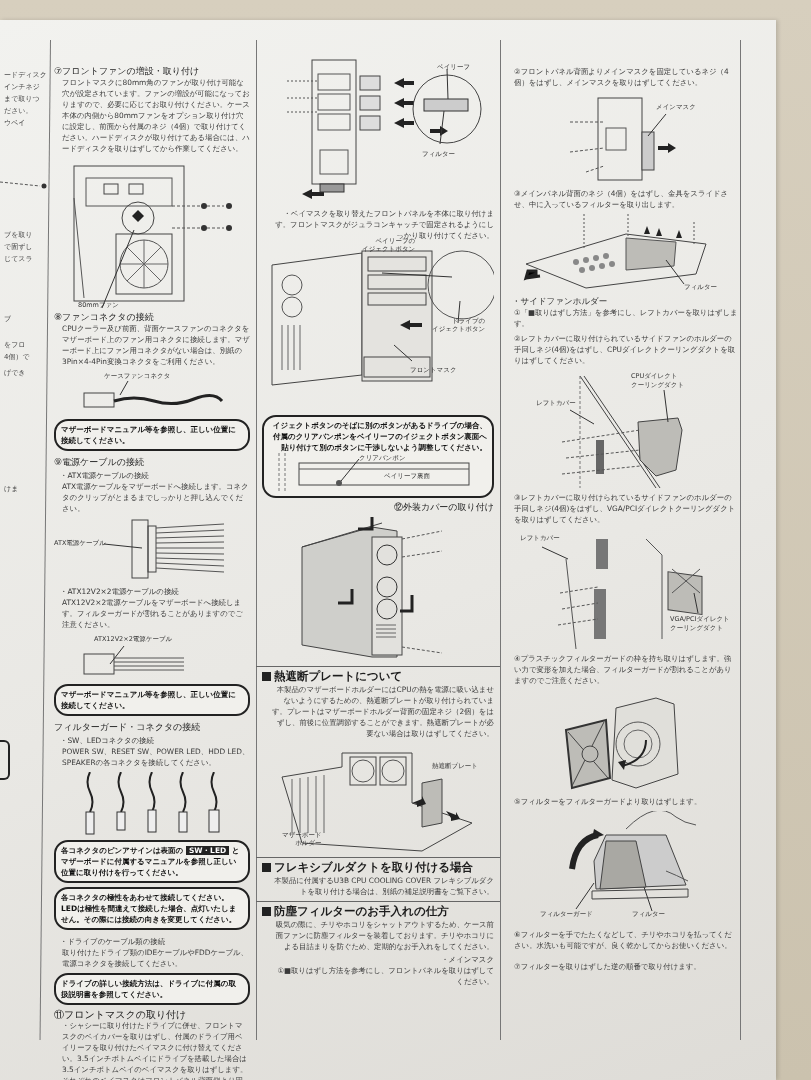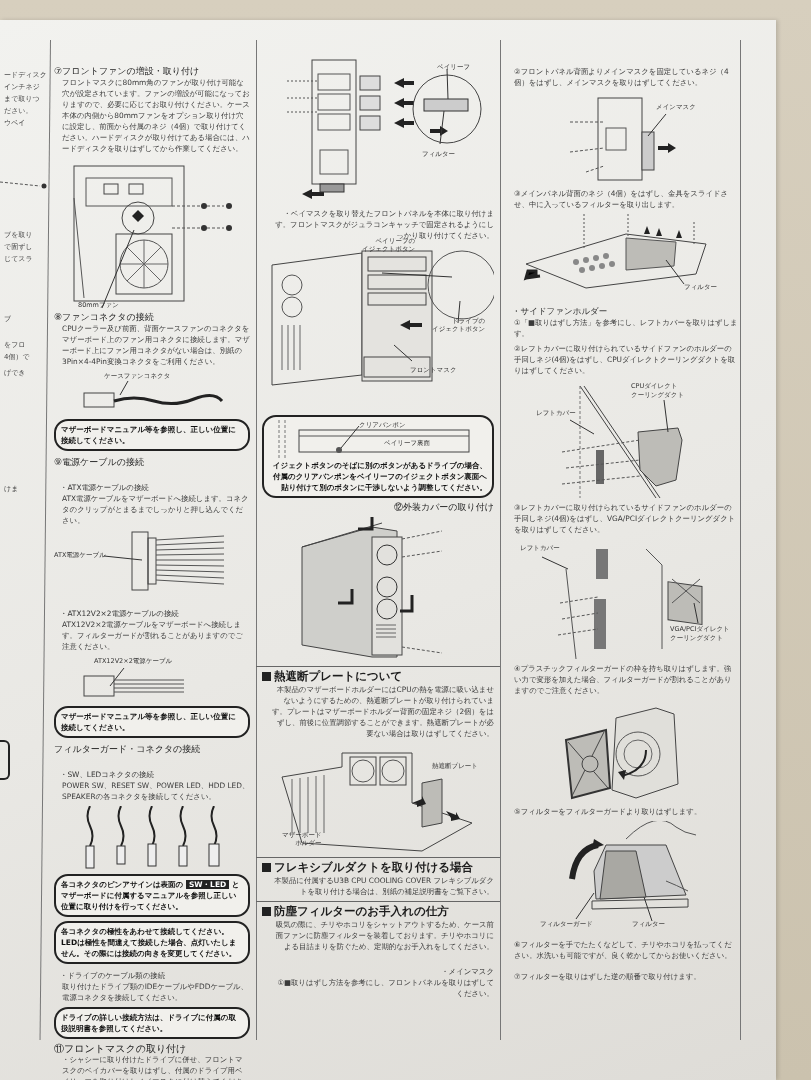--- a/index.html
+++ b/index.html
@@ -18,21 +18,21 @@
     }
     .col { position: absolute; top: 38px; font-size: 7.4px; line-height: 11px; color: #333; }
     .col-divider { position: absolute; top: 40px; width: 1px; background: #777; }
     .c1 { left: 54px; width: 196px; }
     .c2 { left: 262px; width: 232px; text-align: right; }
     .c3 { left: 506px; width: 232px; }
     .h { font-size: 9px; font-weight: bold; color: #222; margin-top: 2px; }
     .hb { font-size: 11.5px; font-weight: bold; color: #1d1d1d; margin: 4px 0 2px; display: flex; align-items: center; gap: 3px; }
     .hb .sq { width: 9px; height: 9px; background: #222; display: inline-block; }
     .p { padding-left: 8px; color: #3a3a3a; }
-    .sub { padding-left: 6px; color: #333; margin-top: 14px; }
+    .sub { padding-left: 6px; color: #333; margin-top: 2px; }
     .note {
       border: 2px solid #222; border-radius: 14px; padding: 3px 5px; margin: 4px 0;
       font-weight: bold; font-size: 7.5px; line-height: 11px; color: #111; background: #f1f0ec;
     }
     .tag { background: #222; color: #fff; padding: 0 3px; margin-top: 36px; }
     .fig { position: relative; margin: 4px 0; }
     .lbl { position: absolute; font-size: 6.5px; color: #333; white-space: nowrap; }
     .hr { border-top: 1.5px solid #666; margin: 4px -6px; }
     svg { display: block; }
     .frag { position: absolute; font-size: 7px; color: #444; white-space: nowrap; }
@@ -241,35 +241,35 @@
       <line x1="198" y1="56" x2="196" y2="78" stroke="#333"></line>
       <line x1="132" y1="100" x2="150" y2="116" stroke="#333"></line>
     </svg>
     <span class="lbl" style="left:100px;top:-8px;white-space:pre;line-height:8px">ベイリーフの
 イジェクトボタン</span>
     <span class="lbl" style="left:170px;top:72px;white-space:pre;line-height:8px">ドライブの
 イジェクトボタン</span>
     <span class="lbl" style="left:148px;top:120px">フロントマスク</span>
   </div>
   <div class="note" style="margin-top:20px">
+    <div>イジェクトボタンのそばに別のボタンがあるドライブの場合、付属のクリアバンポンをベイリーフのイジェクトボタン裏面へ貼り付けて別のボタンに干渉しないよう調整してください。</div>
     <div style="position:relative;height:40px;font-weight:normal">
       <svg width="210" height="40">
         <rect x="30" y="10" width="170" height="22" fill="none" stroke="#444"></rect>
         <line x1="30" y1="16" x2="200" y2="16" stroke="#555"></line>
         <circle cx="70" cy="30" r="3" fill="#555"></circle>
         <line x1="72" y1="28" x2="90" y2="6" stroke="#333"></line>
         <g stroke="#777" stroke-dasharray="3,2">
             <line x1="10" y1="0" x2="10" y2="40"></line>
             <line x1="16" y1="0" x2="16" y2="40"></line>
           </g>
       </svg>
       <span class="lbl" style="left:90px;top:0">クリアバンポン</span>
       <span class="lbl" style="left:115px;top:18px">ベイリーフ裏面</span>
     </div>
-    <div>イジェクトボタンのそばに別のボタンがあるドライブの場合、付属のクリアバンポンをベイリーフのイジェクトボタン裏面へ貼り付けて別のボタンに干渉しないよう調整してください。</div>
   </div>
   <div class="h" style="font-weight:normal">⑫外装カバーの取り付け</div>
   <div class="fig" style="height:145px">
     <svg width="232" height="145">
       <path d="M40 30 L110 10 L135 14 L135 140 L110 140 L40 128 Z" fill="#cfcfcb" stroke="#444"></path>
       <path d="M40 30 L120 6" stroke="#444"></path>
       <rect x="110" y="20" width="30" height="118" fill="#e2e1dd" stroke="#444"></rect>
       <circle cx="125" cy="38" r="10" fill="none" stroke="#333"></circle>
       <circle cx="125" cy="70" r="10" fill="none" stroke="#333"></circle>
       <circle cx="125" cy="92" r="10" fill="none" stroke="#333"></circle>

